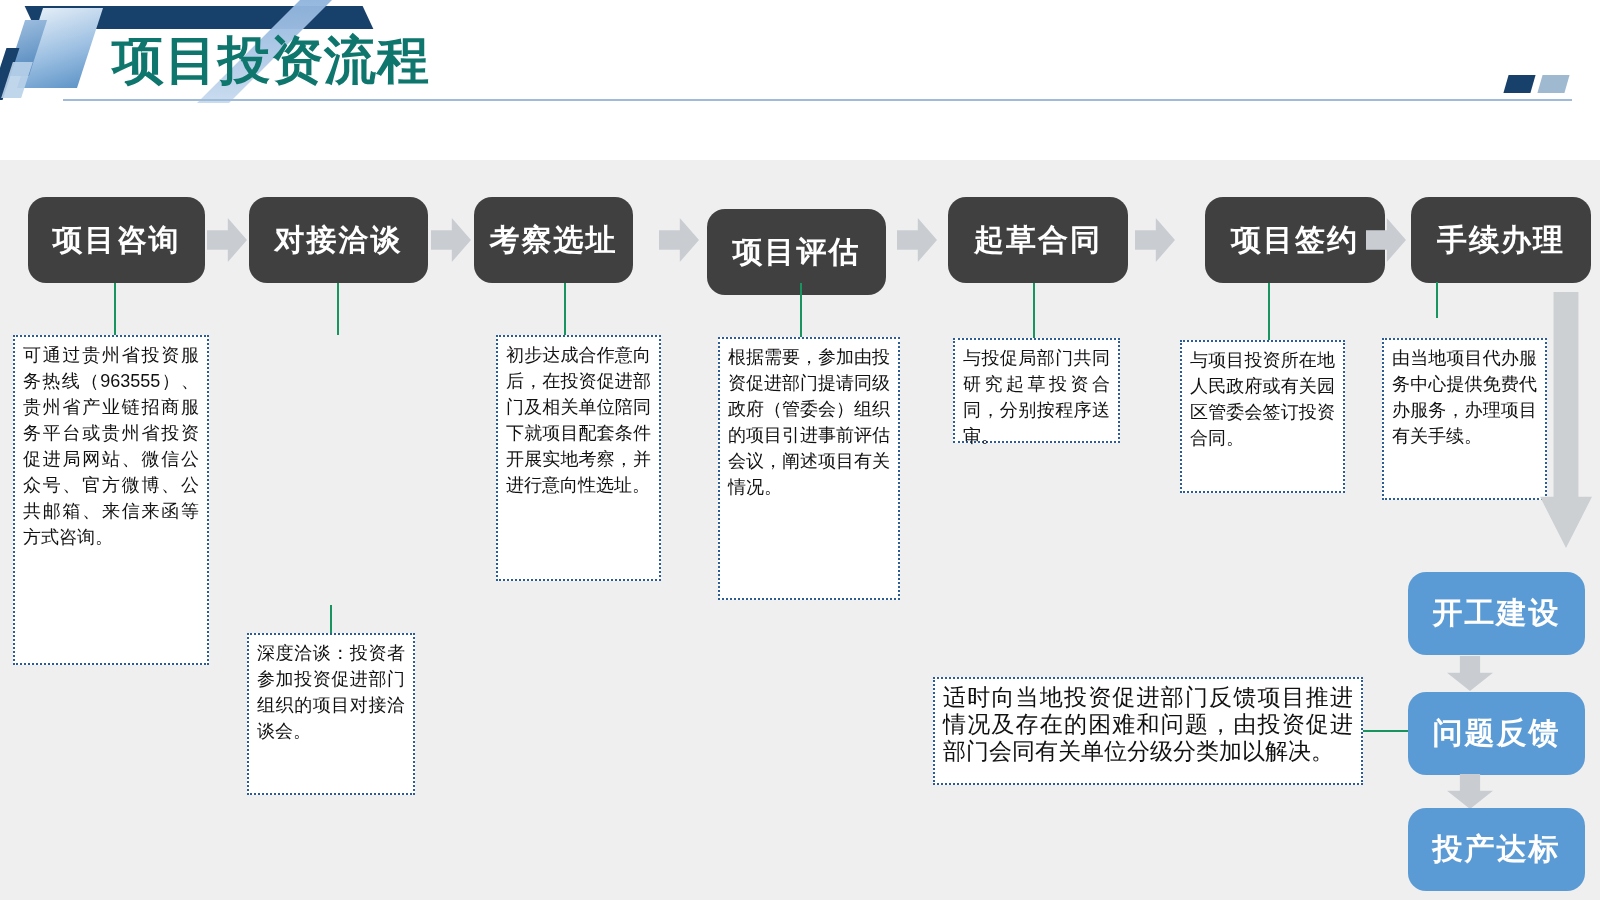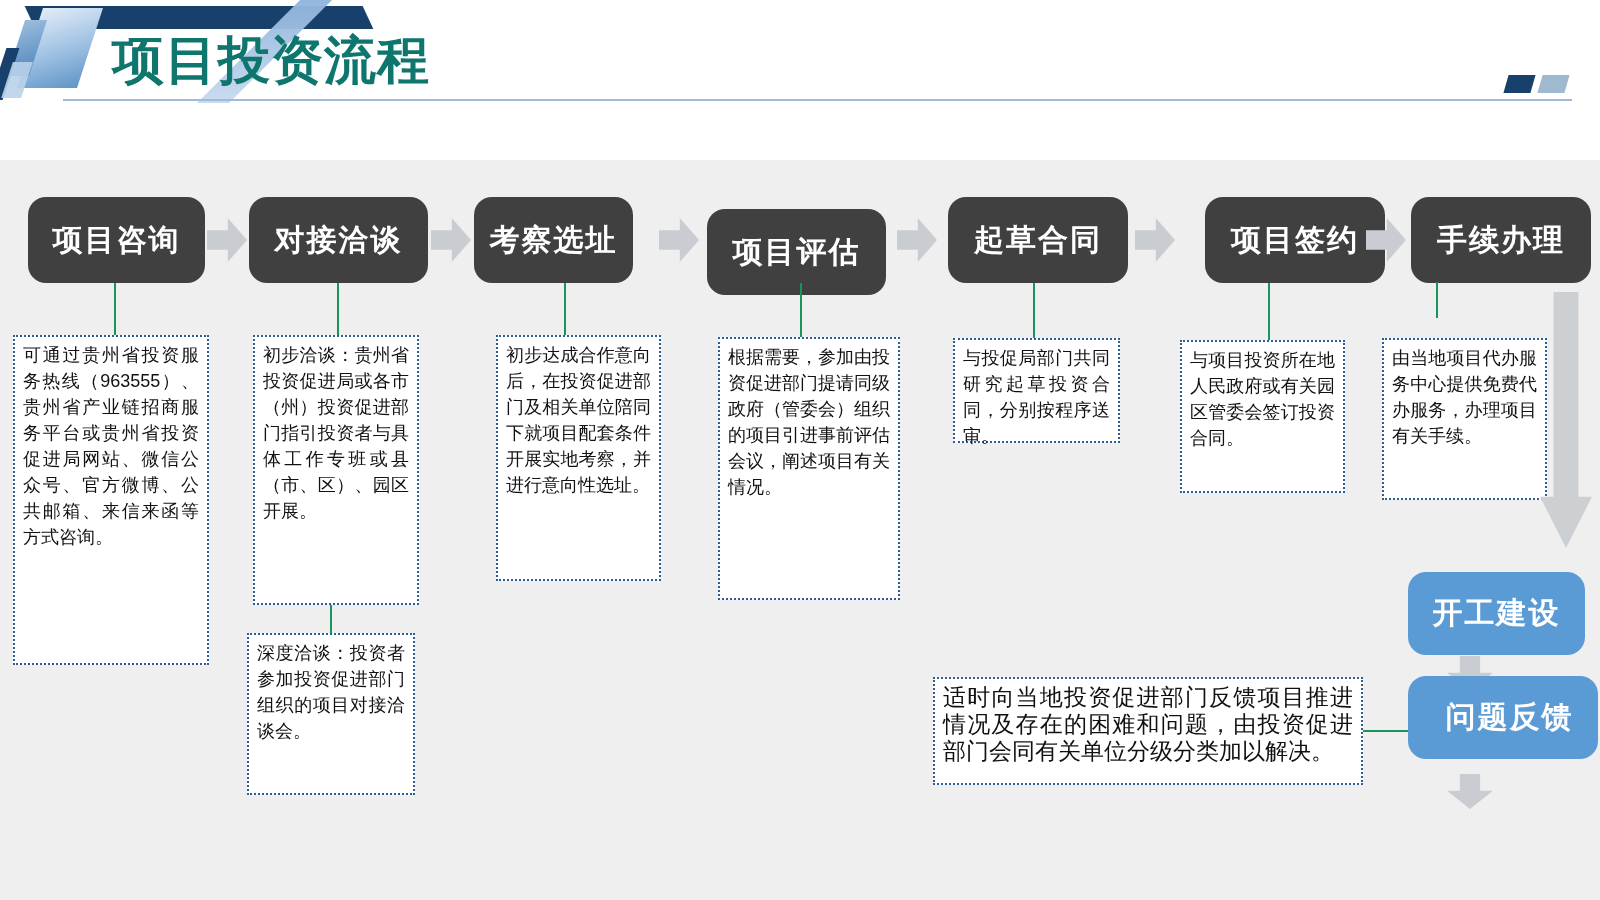--- a/index.html
+++ b/index.html
@@ -102,31 +102,31 @@
   <div class="v-conn" style="left:114px;  top:283px; height:52px;"></div>
   <div class="v-conn" style="left:337px;  top:283px; height:52px;"></div>
   <div class="v-conn" style="left:330px;  top:605px; height:28px;"></div>
   <div class="v-conn" style="left:564px;  top:283px; height:52px;"></div>
   <div class="v-conn" style="left:800px;  top:283px; height:54px;"></div>
   <div class="v-conn" style="left:1033px; top:283px; height:55px;"></div>
   <div class="v-conn" style="left:1268px; top:283px; height:57px;"></div>
   <div class="v-conn" style="left:1436px; top:282px; height:36px;"></div>
 
   <div class="note" style="left:13px;   top:335px; width:196px; height:330px;">可通过贵州省投资服务热线（963555）、贵州省产业链招商服务平台或贵州省投资促进局网站、微信公众号、官方微博、公共邮箱、来信来函等方式咨询。</div>
-  <div class="note" style="left:253px;  top:335px; width:166px; height:270px;">初步洽谈：贵州省投资促进局或各市（州）投资促进部门指引投资者与具体工作专班或县（市、区）、园区开展。</div>
   <div class="note" style="left:247px;  top:633px; width:168px; height:162px;">深度洽谈：投资者参加投资促进部门组织的项目对接洽谈会。</div>
   <div class="note" style="left:478px;  top:335px; width:165px; height:246px;margin-left:18px;">初步达成合作意向后，在投资促进部门及相关单位陪同下就项目配套条件开展实地考察，并进行意向性选址。</div>
   <div class="note" style="left:718px;  top:337px; width:182px; height:263px;">根据需要，参加由投资促进部门提请同级政府（管委会）组织的项目引进事前评估会议，阐述项目有关情况。</div>
   <div class="note" style="left:953px;  top:338px; width:167px; height:105px;">与投促局部门共同研究起草投资合同，分别按程序送审。</div>
   <div class="note" style="left:1180px; top:340px; width:165px; height:153px;">与项目投资所在地人民政府或有关园区管委会签订投资合同。</div>
   <div class="note" style="left:1382px; top:318px; width:165px; height:162px;margin-top:20px;">由当地项目代办服务中心提供免费代办服务，办理项目有关手续。</div>
 
   <div class="long-arrow"></div>
 
   <div class="follow-box" style="top:572px;">开工建设</div>
   <div class="v-arrow" style="top:656px;"></div>
-  <div class="follow-box" style="top:676px;padding-left:13px;">问题反馈</div>
+  <div class="follow-box" style="top:692px;">问题反馈</div>
   <div class="v-arrow" style="top:774px;"></div>
+  <div class="follow-box" style="top:808px;">投产达标</div>
 
   <div class="note" style="left:933px; top:677px; width:430px; height:108px; font-size:23px; line-height:27px;">适时向当地投资促进部门反馈项目推进情况及存在的困难和问题，由投资促进部门会同有关单位分级分类加以解决。</div>
   <div class="h-conn" style="left:1363px; top:730px; width:45px;"></div>
 
 </div>
 
 </body></html>

